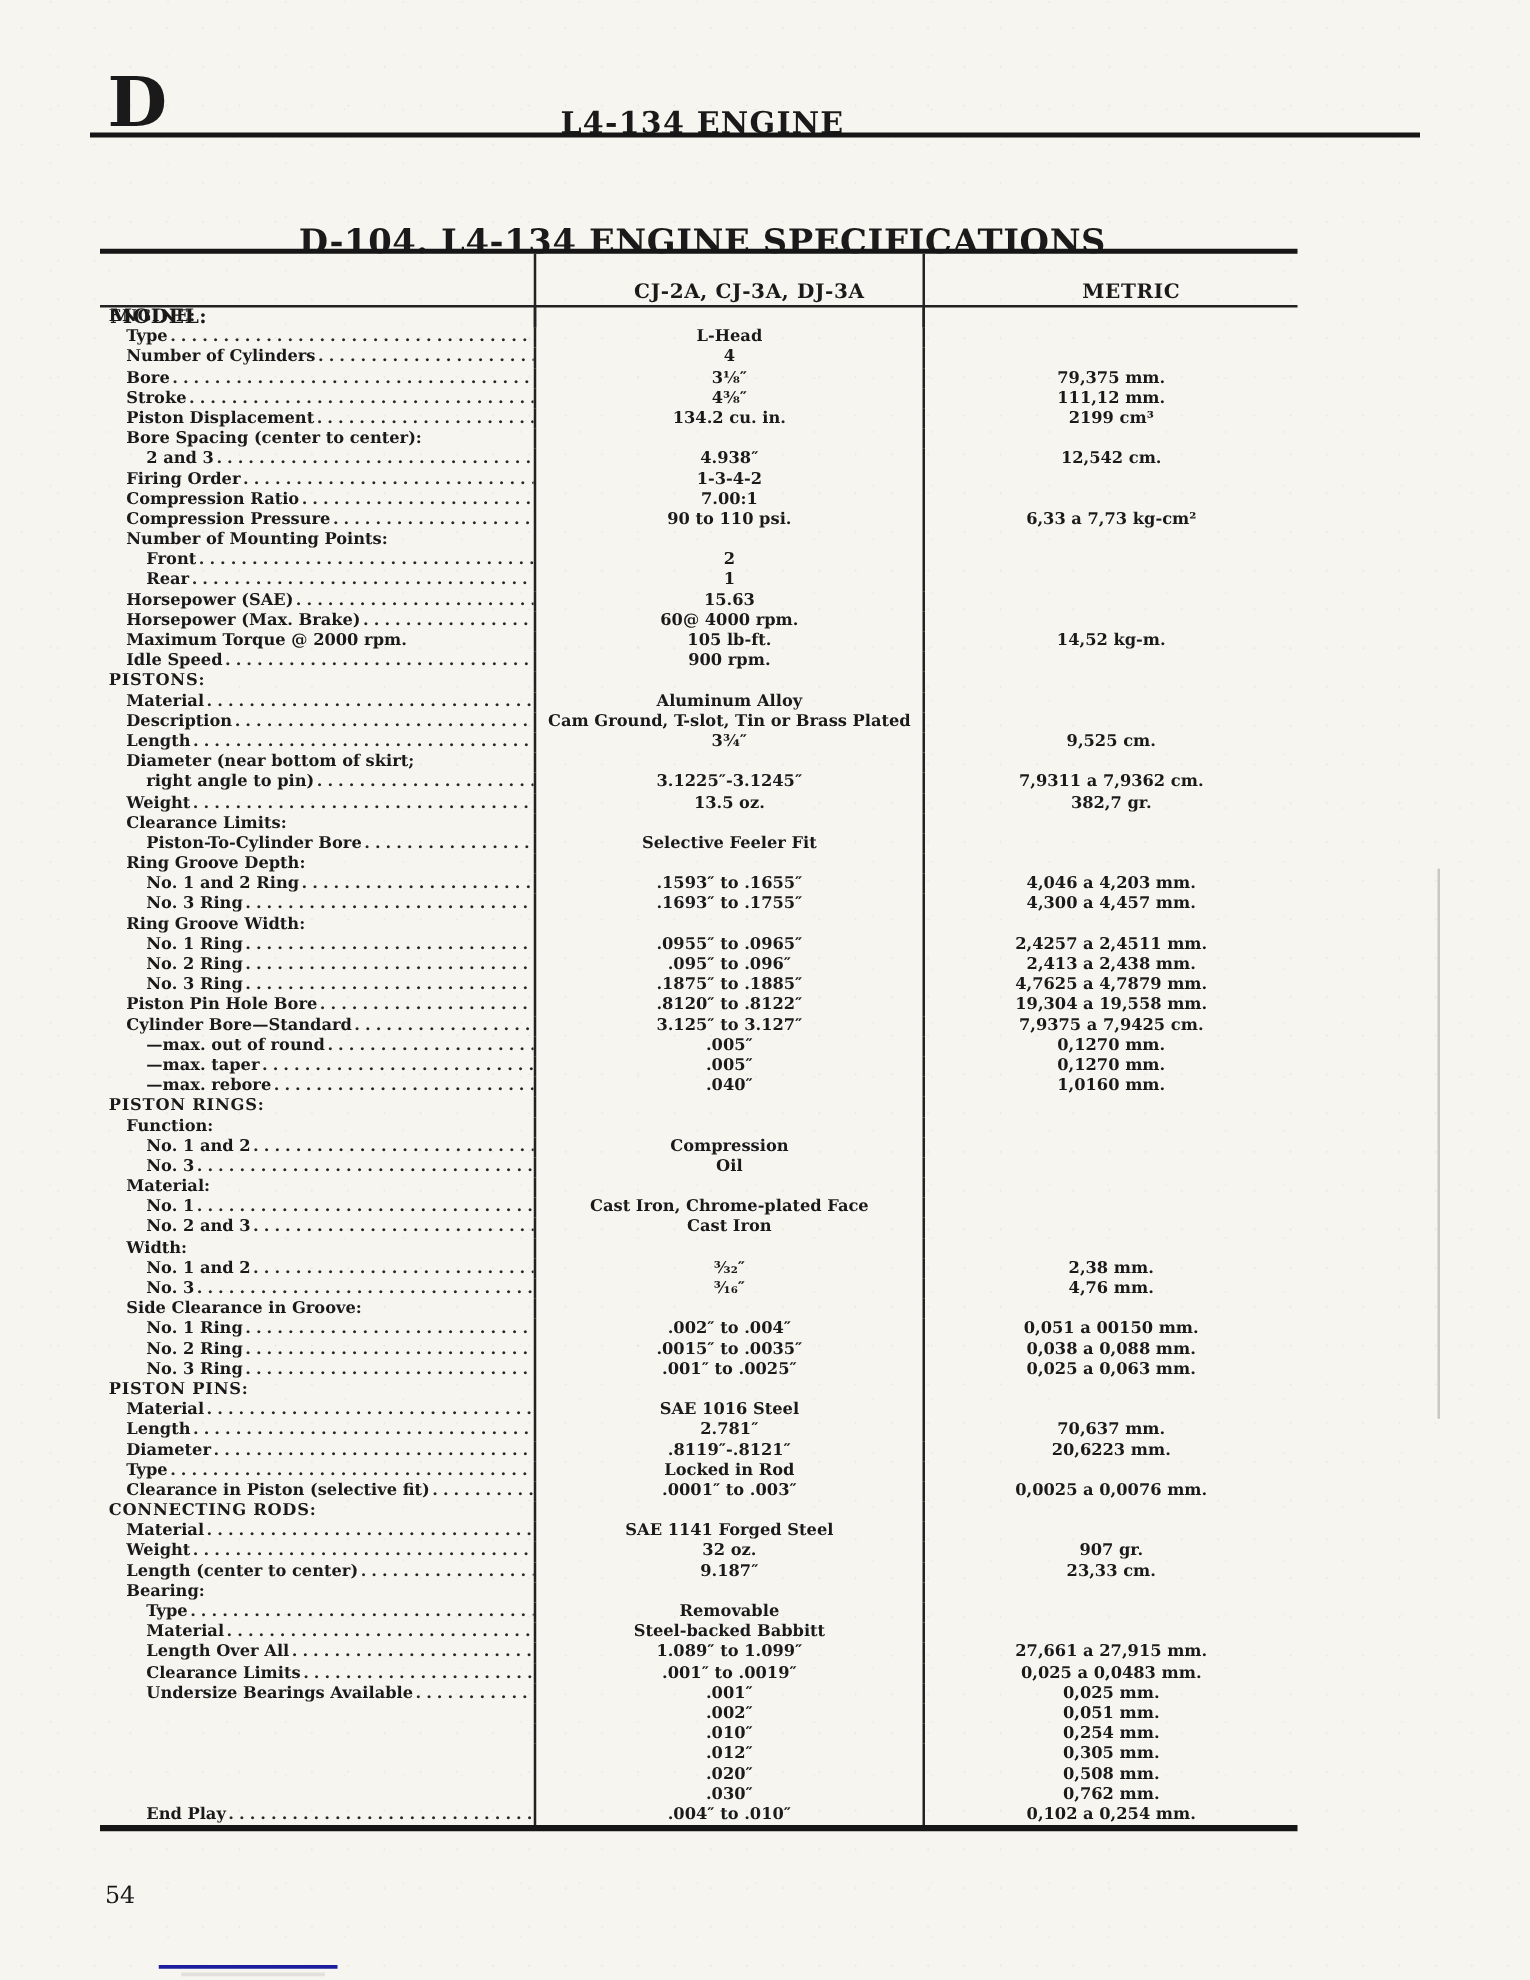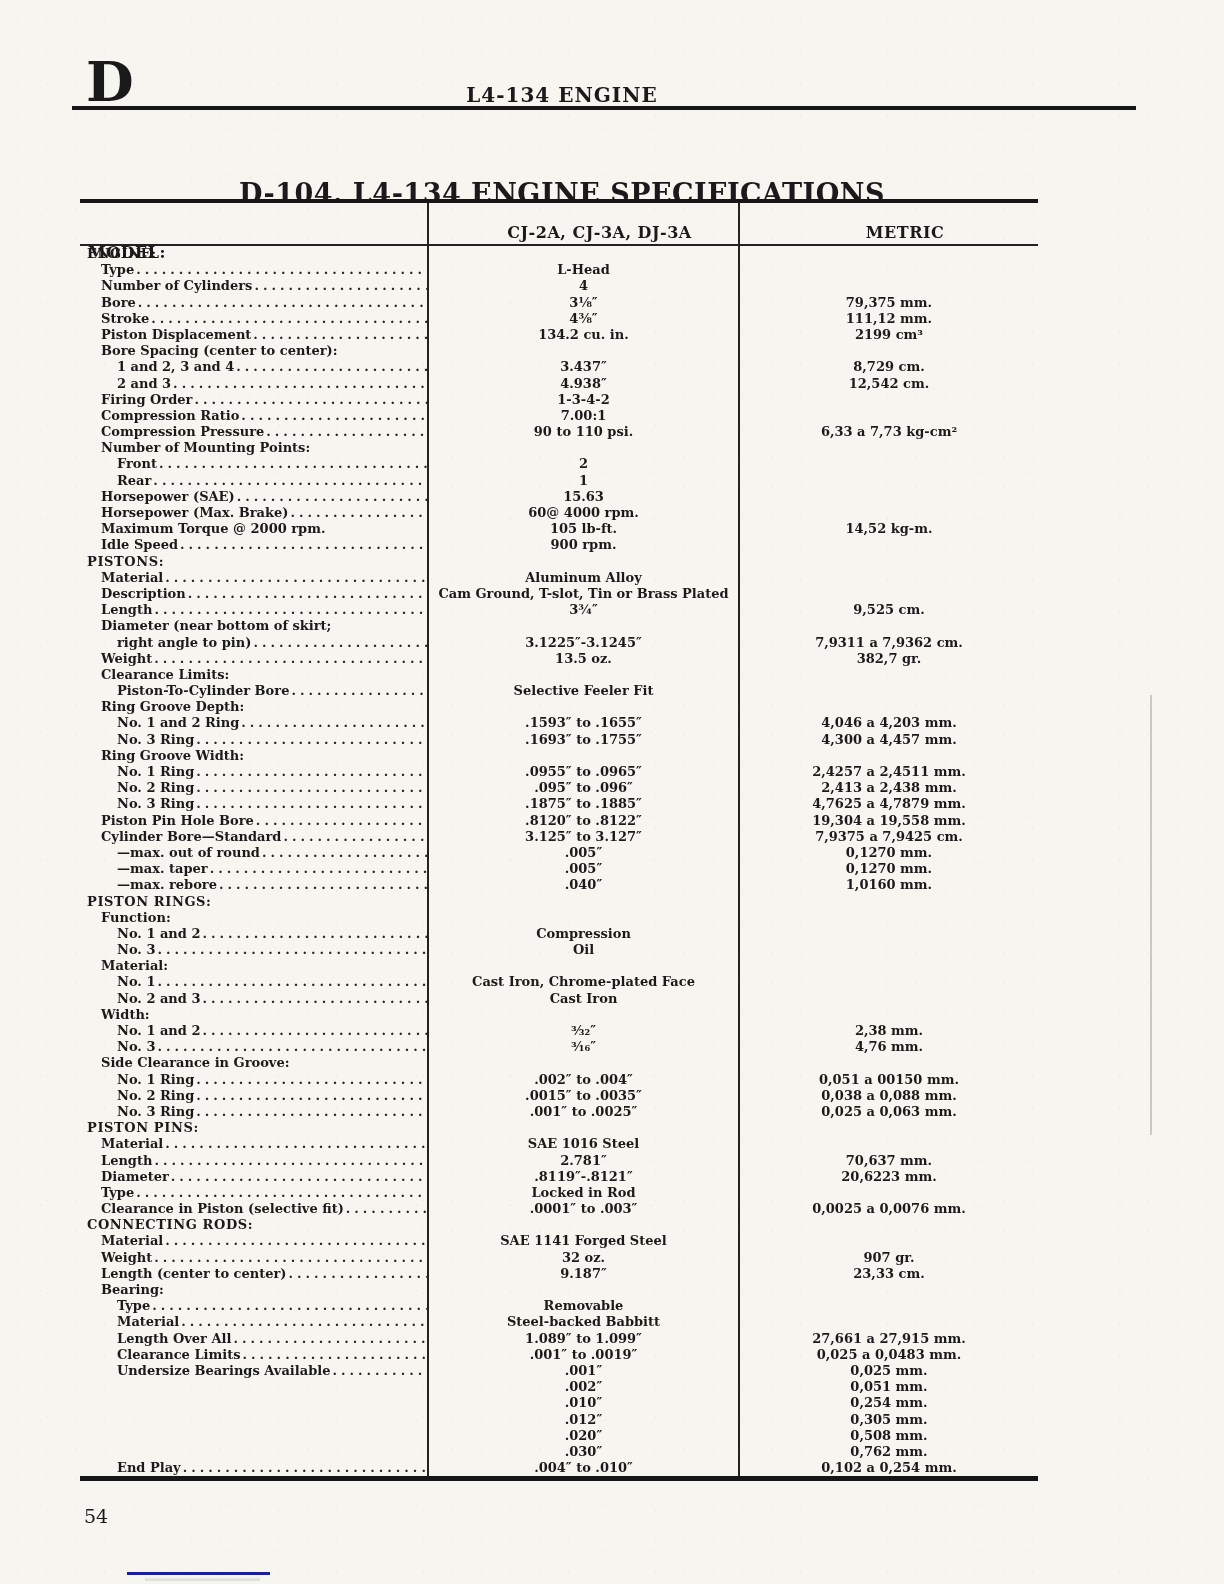--- a/index.html
+++ b/index.html
@@ -16,21 +16,21 @@
       radial-gradient(circle, rgba(0,0,0,0.04) 0.6px, transparent 1.1px);
     background-size:29px 31px, 47px 43px;
     background-position:3px 7px, 17px 23px;
   }
   .letter-d {
     position:absolute; left:86px; top:54px;
     font-size:55px; font-weight:bold; line-height:1;
   }
   .running-header {
     position:absolute; top:83px; left:0; width:1124px;
-    text-align:center; font-size:20px; font-weight:bold; letter-spacing:1px;
+    text-align:center; font-size:24px; font-weight:bold; letter-spacing:1px;
   }
   .rule-top {
     position:absolute; left:72px; top:106px; width:1064px; height:4px;
     background:#161616;
   }
   .page-title {
     position:absolute; top:160px; left:0; width:1124px;
     text-align:center; font-size:27px; font-weight:bold; letter-spacing:0.5px;
   }
   .spec-table {
@@ -146,28 +146,20 @@
         </div>
         <div class="row">
           <div class="c1 ind1">
             <span class="txt">Bore Spacing (center to center):</span>
           </div>
           <div class="c2"></div>
           <div class="c3"></div>
         </div>
         <div class="row">
           <div class="c1 ind2">
-            <span class="txt">1 and 2, 3 and 4</span>
-            <span class="dotfill"></span>
-          </div>
-          <div class="c2">3.437″</div>
-          <div class="c3">8,729 cm.</div>
-        </div>
-        <div class="row">
-          <div class="c1 ind2">
             <span class="txt">2 and 3</span>
             <span class="dotfill"></span>
           </div>
           <div class="c2">4.938″</div>
           <div class="c3">12,542 cm.</div>
         </div>
         <div class="row">
           <div class="c1 ind1">
             <span class="txt">Firing Order</span>
             <span class="dotfill"></span>

